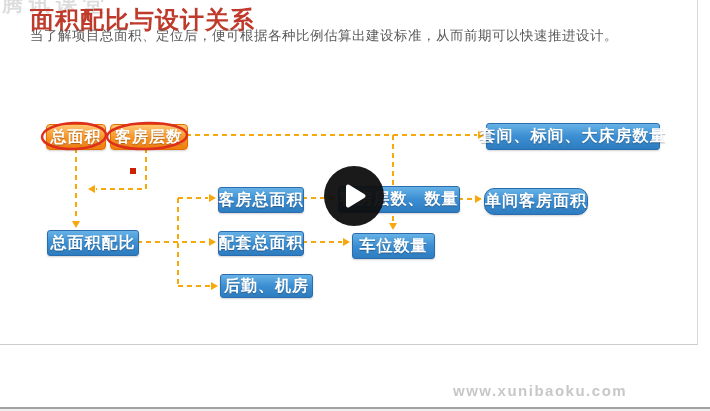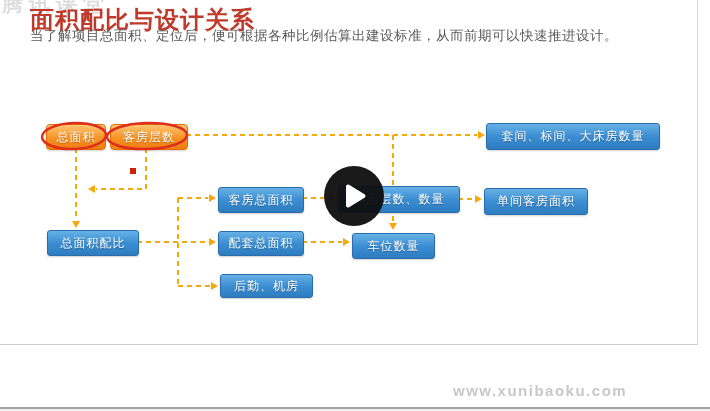--- a/index.html
+++ b/index.html
@@ -40,38 +40,38 @@
   .connectors line, .connectors path{
     stroke:#f7a80b;stroke-width:2;fill:none;stroke-dasharray:5 4;
   }
   .connectors polygon{fill:#f7a80b;stroke:none;}
   .annotations ellipse{fill:none;stroke:#dd2f1b;stroke-width:2.5;}
   .annotations rect{fill:#cc2200;stroke:none;}
 
   
   .node{
     position:absolute;z-index:2;display:flex;align-items:center;justify-content:center;
-    color:#ffffff;font-size:12px;font-weight:normal;letter-spacing:1px;
+    color:#ffffff;font-size:16px;font-weight:bold;letter-spacing:1px;
     border-radius:3px;text-shadow:0 1px 1px rgba(0,0,0,.3);white-space:nowrap;
     box-shadow:0 1px 2px rgba(0,0,0,.18);
   }
   .node.orange{
     background:linear-gradient(180deg,#ffc671 0%,#f79224 55%,#ef7e10 100%);
     border:1px solid #e06f00;border-radius:4px;
   }
   .node.blue{
     background:linear-gradient(180deg,#66b2e6 0%,#3c8ed2 50%,#2d7cc0 100%);
     border:1px solid #2a6cae;
   }
   .n-total-area        {left:46px; top:124px;width:58px; height:24px;}
   .n-hotel-positioning {left:110px;top:124px;width:76px; height:24px;}
   .n-room-counts       {left:486px;top:123px;width:172px;height:25px;}
   .n-guestroom-area    {left:218px;top:187px;width:84px; height:24px;}
   .n-guestroom-floors  {left:338px;top:186px;width:120px;height:25px;}
-  .n-single-room-area  {left:484px;top:188px;width:102px;height:25px;}
+  .n-single-room-area  {left:484px;top:188px;width:102px;height:25px;border-radius:10px;}
   .n-total-area-ratio  {left:47px; top:230px;width:90px; height:24px;text-align:right;}
   .n-support-area      {left:218px;top:231px;width:84px; height:23px;}
   .n-parking-count     {left:352px;top:233px;width:81px; height:24px;}
   .n-logistics         {left:220px;top:274px;width:91px; height:22px;}
 
   
   .playbtn{
     position:absolute;left:324px;top:166px;width:60px;height:60px;z-index:6;
     background:rgba(14,14,14,.95);border-radius:50%;
     display:flex;align-items:center;justify-content:center;cursor:pointer;

